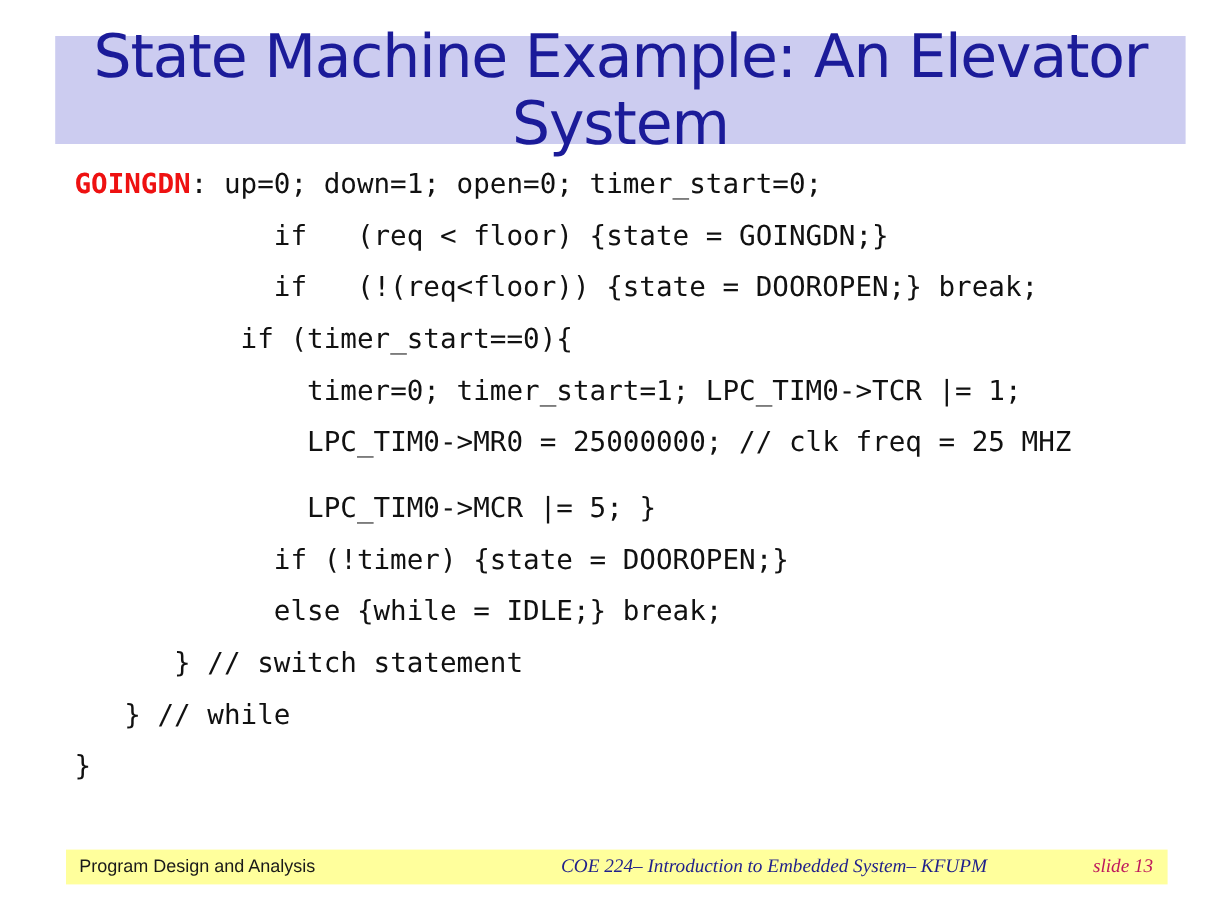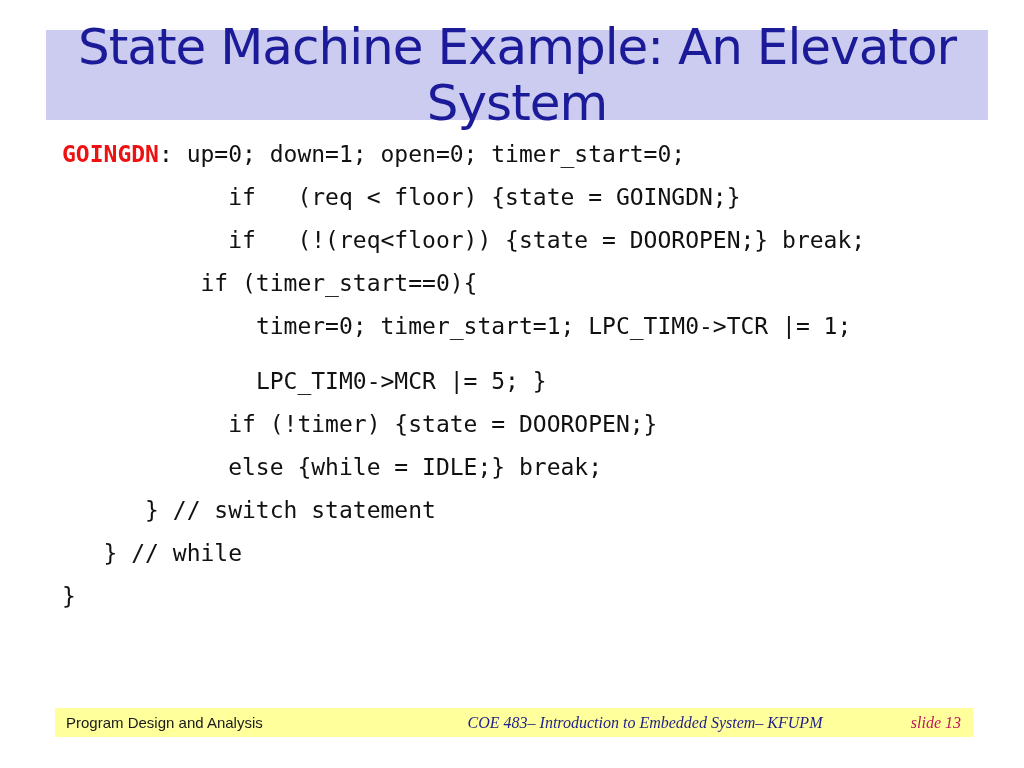--- a/index.html
+++ b/index.html
@@ -74,27 +74,28 @@
   <div class="title-box">
     <div class="slide-title">State Machine Example: An Elevator System</div>
   </div>
 
   <div class="code-block">
       <div class="code-line"><span class="code-label">GOINGDN</span><span>: up=0; down=1; open=0; timer_start=0;</span></div>
       <div class="code-line"><span class="code-label">            </span><span>if   (req &lt; floor) {state = GOINGDN;}</span></div>
       <div class="code-line"><span class="code-label">            </span><span>if   (!(req&lt;floor)) {state = DOOROPEN;} break;</span></div>
       <div class="code-line"><span class="code-label">          </span><span>if (timer_start==0){</span></div>
       <div class="code-line"><span class="code-label">              </span><span>timer=0; timer_start=1; LPC_TIM0-&gt;TCR |= 1;</span></div>
+      <div class="code-line"><span class="code-label">              </span><span>LPC_TIM0-&gt;MR0 = 25000000; // clk freq = 25 MHZ</span></div>
       <div class="code-line gap"><span class="code-label">              </span><span>LPC_TIM0-&gt;MCR |= 5; }</span></div>
       <div class="code-line"><span class="code-label">            </span><span>if (!timer) {state = DOOROPEN;}</span></div>
       <div class="code-line"><span class="code-label">            </span><span>else {while = IDLE;} break;</span></div>
       <div class="code-line"><span class="code-label">      </span><span>} // switch statement</span></div>
       <div class="code-line"><span class="code-label">   </span><span>} // while</span></div>
       <div class="code-line"><span class="code-label"></span><span>}</span></div>
     </div>
 
   <div class="footer-bar">
     <div class="footer-left">Program Design and Analysis</div>
-    <div class="footer-center">COE 483– Introduction to Embedded System– KFUPM</div>
+    <div class="footer-center">COE 224– Introduction to Embedded System– KFUPM</div>
     <div class="footer-right">slide 13</div>
   </div>
 
 </div>
 
 </body></html>

